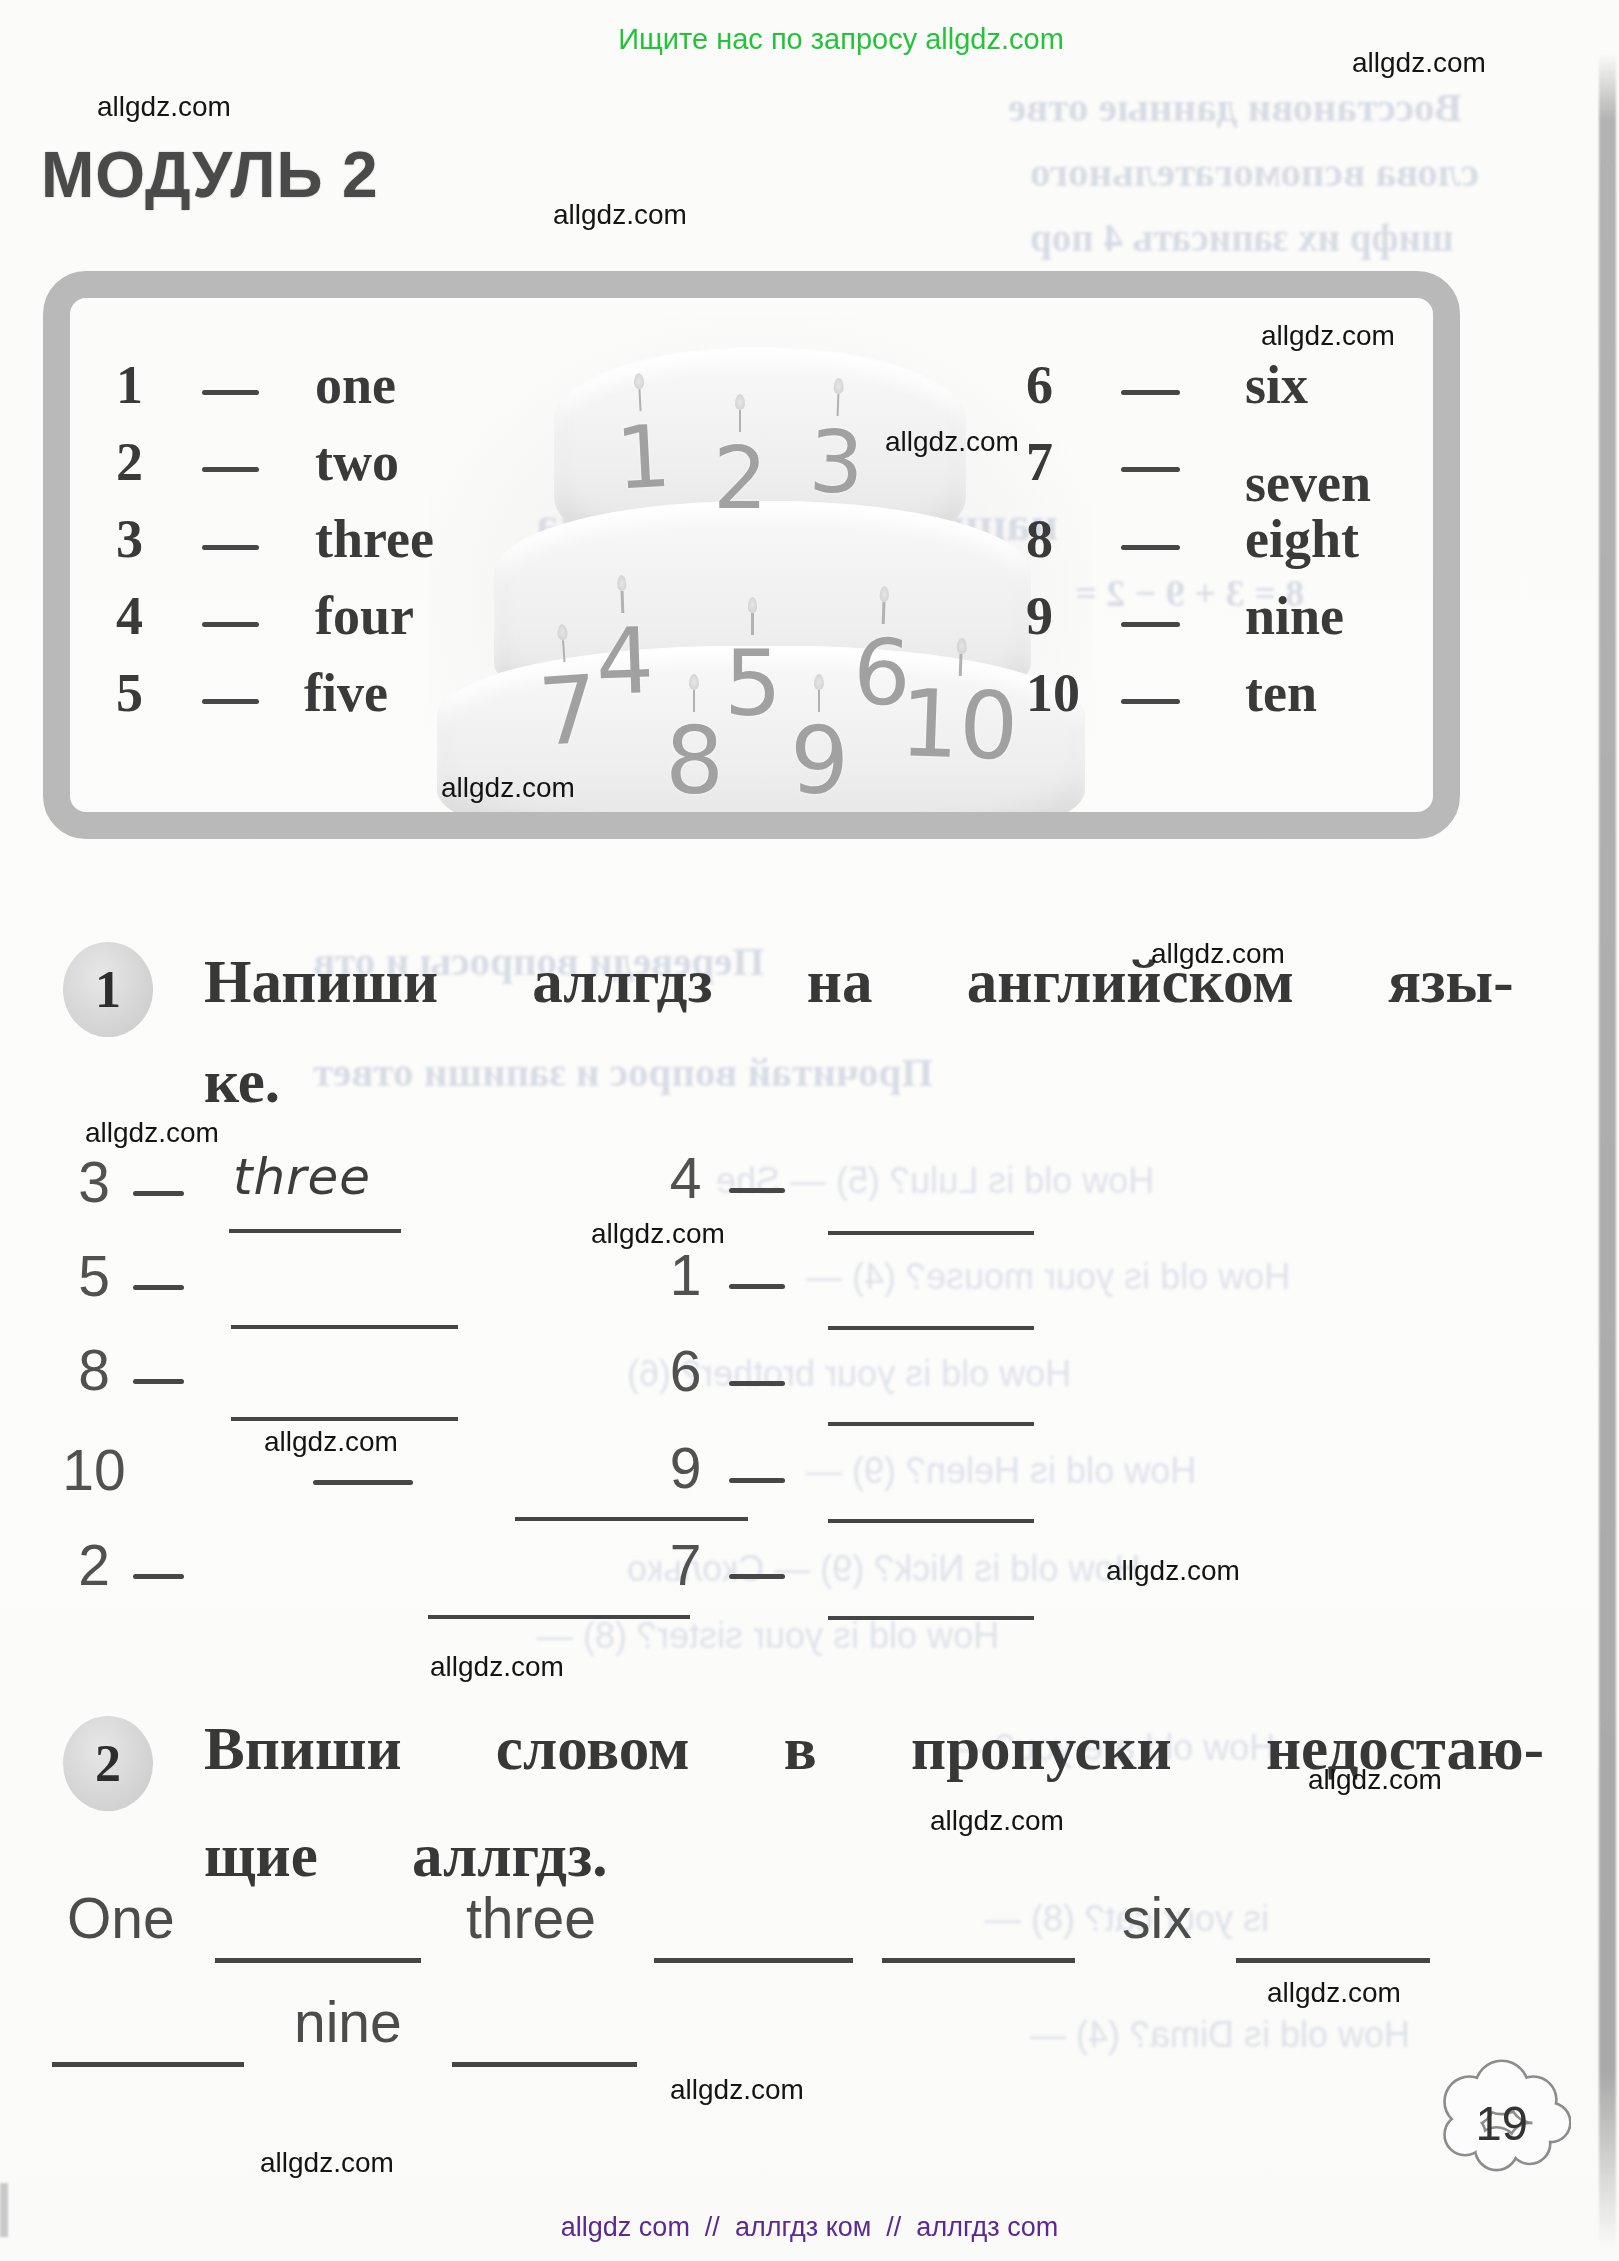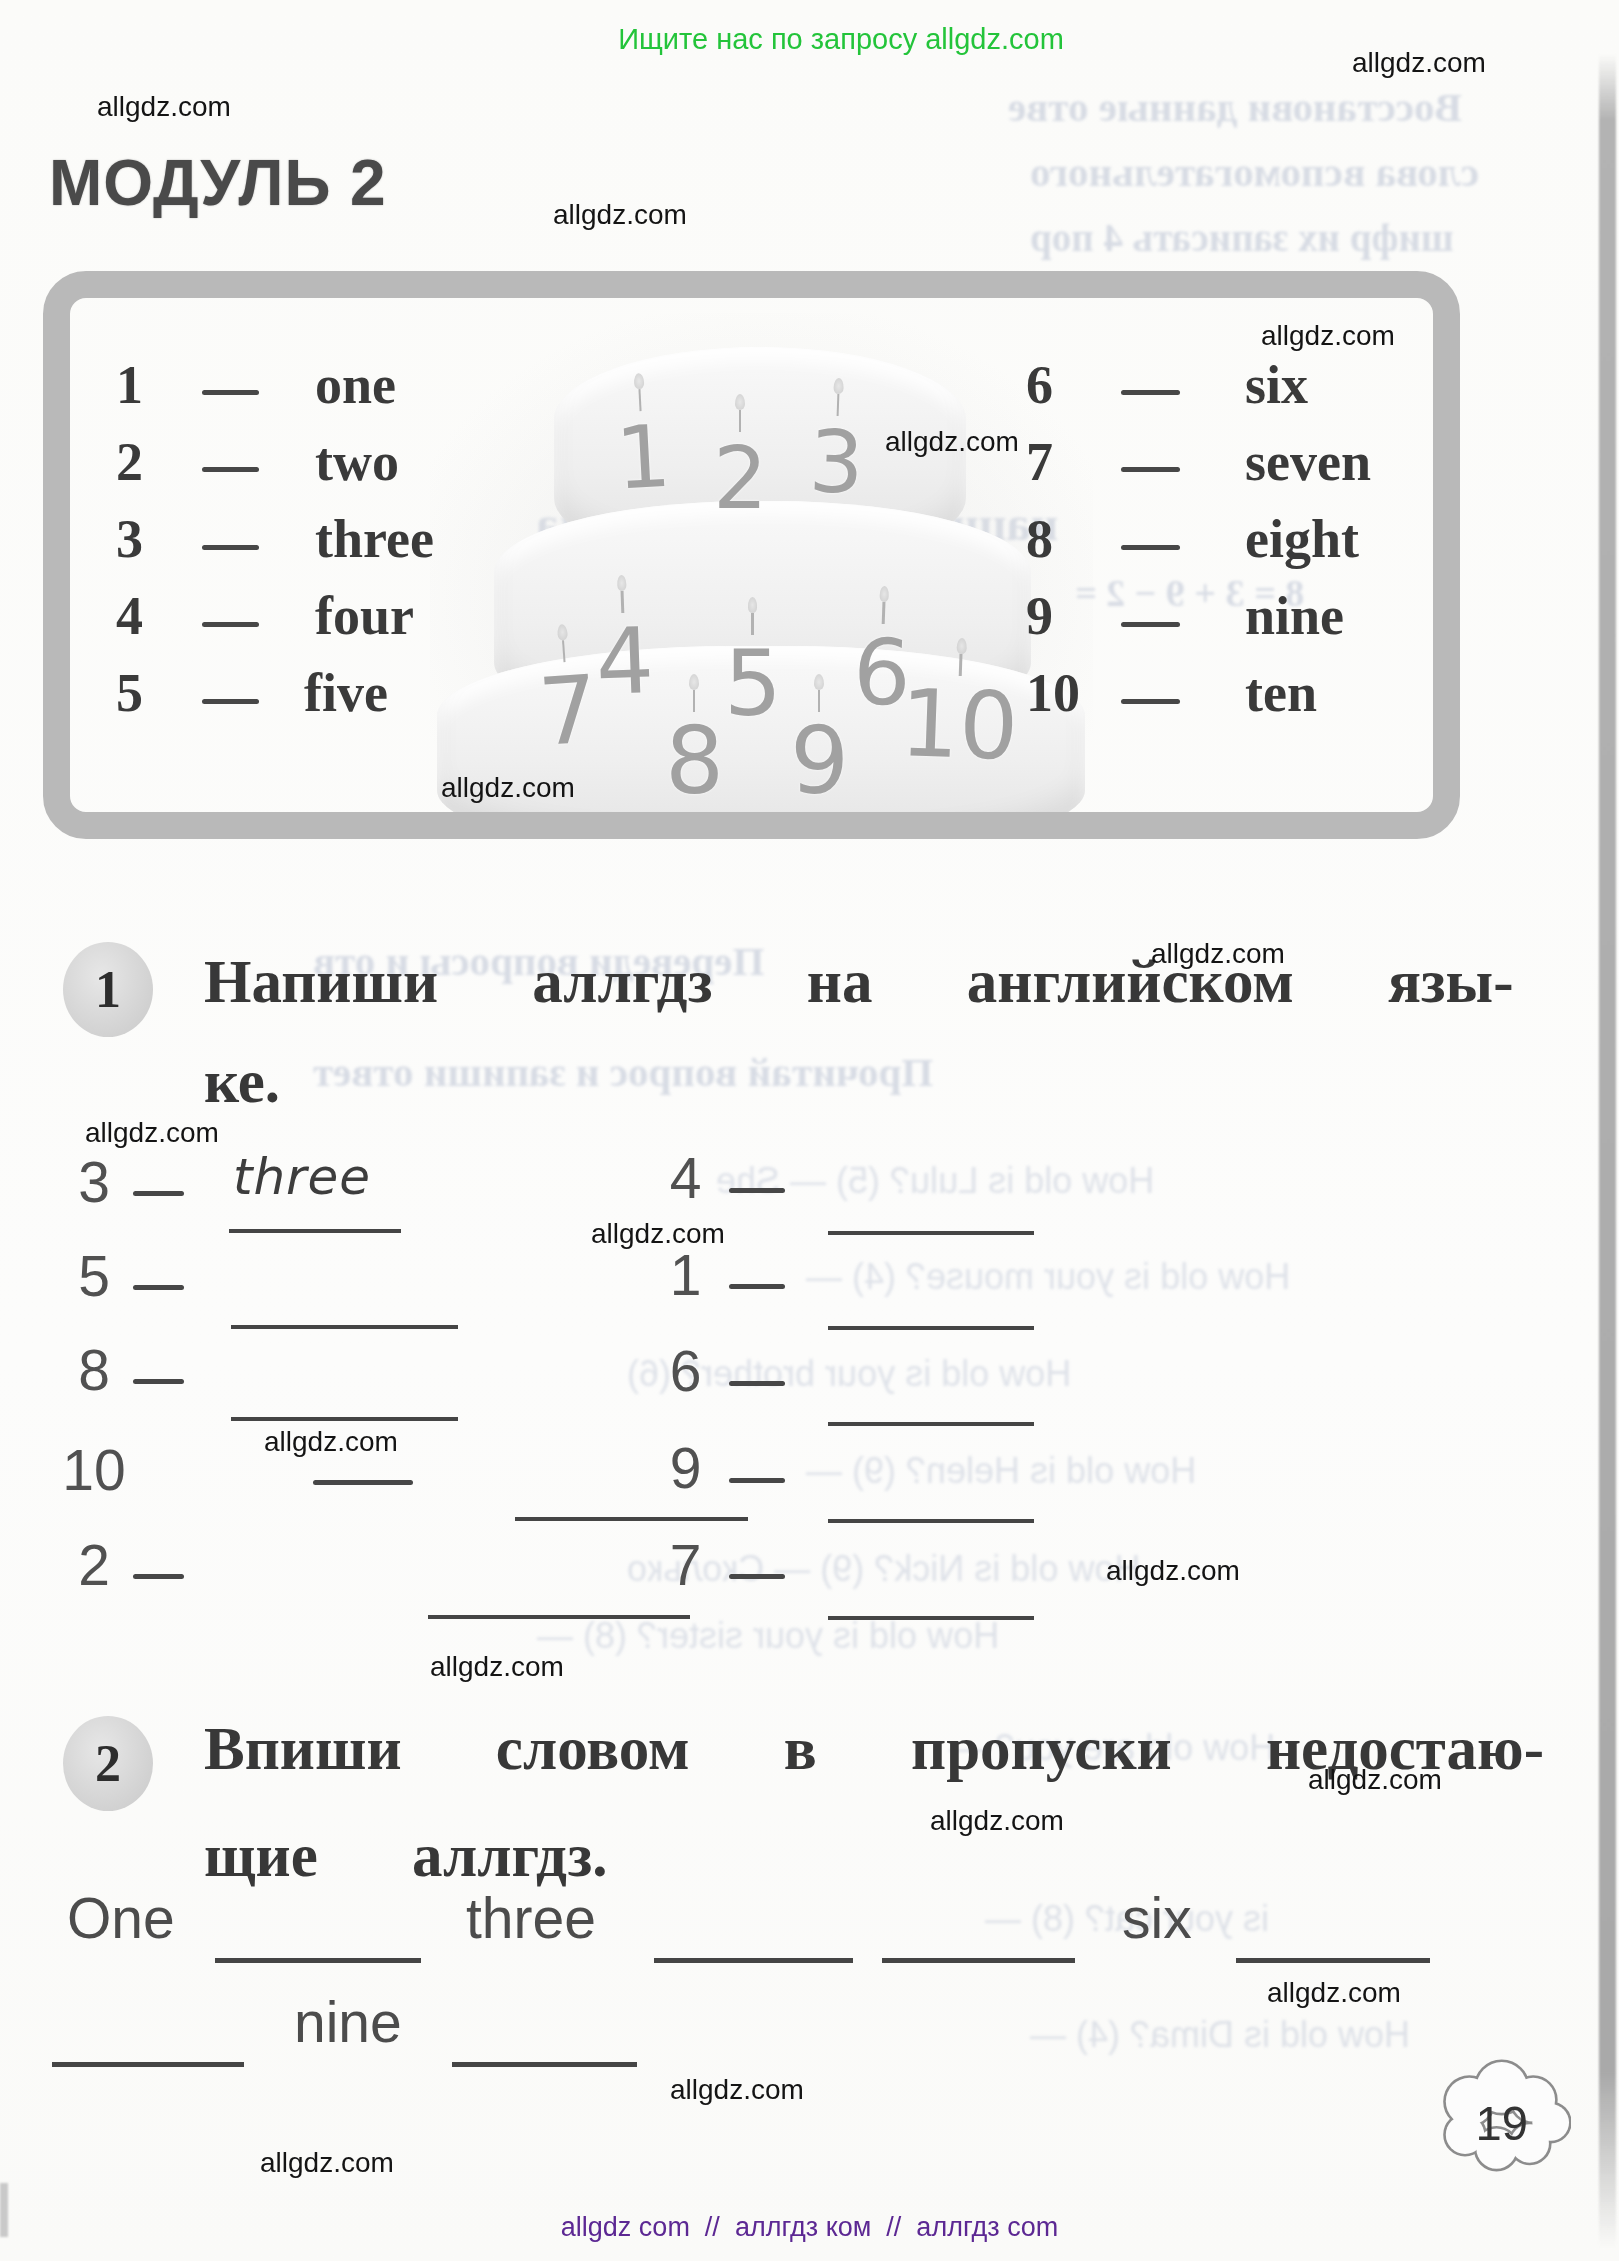--- a/index.html
+++ b/index.html
@@ -6,21 +6,21 @@
   .page{position:relative;width:1619px;height:2261px;margin:0 auto;overflow:hidden;
         background:linear-gradient(180deg,#fbfbf9 0%,#fcfcfb 60%,#fafaf8 100%);
         font-family:"Liberation Sans",sans-serif;}
   
   .promo{position:absolute;top:3.6px;left:0;width:100%;text-align:center;padding-left:63px;box-sizing:border-box;
          font:29px/1.1 "Liberation Sans",sans-serif;color:#23c43a;z-index:8;margin-top:20px;}
   .wm{position:absolute;font:28px/1 "Liberation Sans",sans-serif;color:#141414;z-index:8;white-space:nowrap;}
   .footer{position:absolute;top:2214px;left:0;width:100%;text-align:center;
           font:27px/1 "Liberation Sans",sans-serif;color:#5c2893;z-index:8;white-space:pre;}
   
-  .module-title{position:absolute;left:41px;top:143px;margin:8px;font:700 64px/1 "Liberation Sans",sans-serif;
+  .module-title{position:absolute;left:41px;top:143px;margin:0;font:700 64px/1 "Liberation Sans",sans-serif;
         color:#4a4a4a;letter-spacing:0.9px;text-shadow:0 0 1.8px rgba(70,70,70,.4);z-index:5;}
   .numbers-box{position:absolute;left:43px;top:271px;width:1417px;height:568px;box-sizing:border-box;
         border:27px solid #b9b9b9;border-radius:43px;z-index:2;}
   .boxdigit,.boxword{position:absolute;font:700 54px/54px "Liberation Serif",serif;color:#3a3a3a;z-index:5;white-space:nowrap;}
   .dash{position:absolute;height:5.4px;background:#474747;border-radius:2.7px;z-index:5;}
   .blank{position:absolute;height:3.6px;background:#454545;z-index:5;}
   .exdigit{position:absolute;font:400 57px/57px "Liberation Sans",sans-serif;color:#515151;text-align:center;z-index:5;}
   .exword{position:absolute;font:400 57px/57px "Liberation Sans",sans-serif;color:#4c4c4c;z-index:5;white-space:nowrap;}
   .answer{position:absolute;font:italic 400 50px/50px "DejaVu Sans",sans-serif;color:#3d3d3d;z-index:5;letter-spacing:0.9px;}
   .badge{position:absolute;width:90px;height:95px;border-radius:50%;
@@ -116,21 +116,21 @@
       <div class="dash" style="left: 202px; top: 622px; width: 57px;"></div>
       <div class="boxword" style="left: 315px; top: 589px;">four</div>
       <div class="boxdigit" style="left: 90px; top: 666px; width: 79px; text-align: center;">5</div>
       <div class="dash" style="left: 202px; top: 699px; width: 57px;"></div>
       <div class="boxword" style="left: 304px; top: 666px;">five</div>
       <div class="boxdigit" style="left: 1026px; top: 358px; width: 99px; text-align: left;">6</div>
       <div class="dash" style="left: 1121px; top: 390px; width: 59px;"></div>
       <div class="boxword" style="left: 1245px; top: 358px;">six</div>
       <div class="boxdigit" style="left: 1026px; top: 435px; width: 99px; text-align: left;">7</div>
       <div class="dash" style="left: 1121px; top: 467px; width: 59px;"></div>
-      <div class="boxword" style="left: 1245px; top: 435px;">seven</div>
+      <div class="boxword" style="left: 1245px; top: 456px;">seven</div>
       <div class="boxdigit" style="left: 1026px; top: 512px; width: 99px; text-align: left;">8</div>
       <div class="dash" style="left: 1121px; top: 545px; width: 59px;"></div>
       <div class="boxword" style="left: 1245px; top: 512px;">eight</div>
       <div class="boxdigit" style="left: 1026px; top: 589px; width: 99px; text-align: left;">9</div>
       <div class="dash" style="left: 1121px; top: 622px; width: 59px;"></div>
       <div class="boxword" style="left: 1245px; top: 589px;">nine</div>
       <div class="boxdigit" style="left: 1026px; top: 666px; width: 99px; text-align: left;">10</div>
       <div class="dash" style="left: 1121px; top: 699px; width: 59px;"></div>
       <div class="boxword" style="left: 1245px; top: 666px;">ten</div>
     </div>

